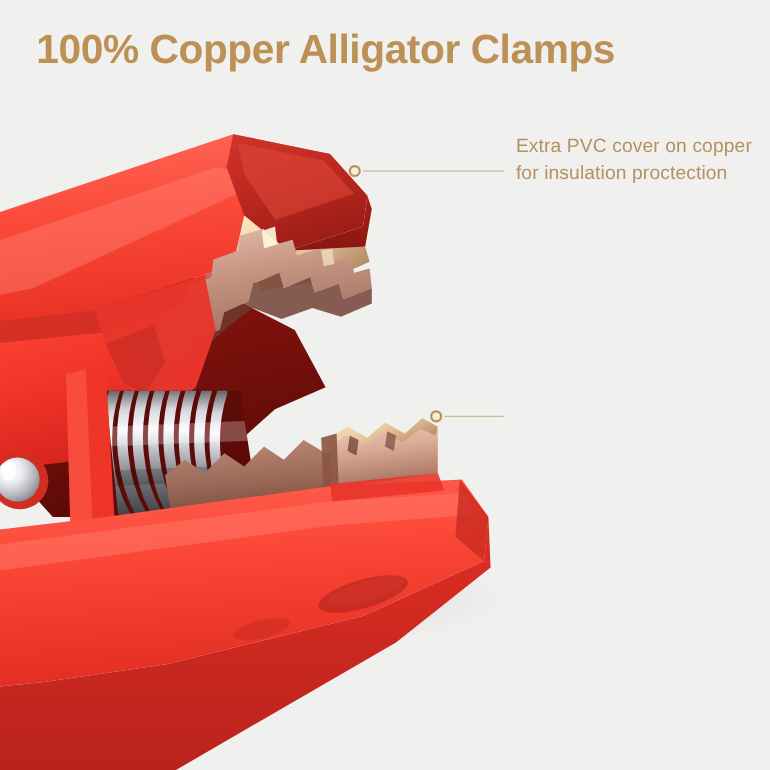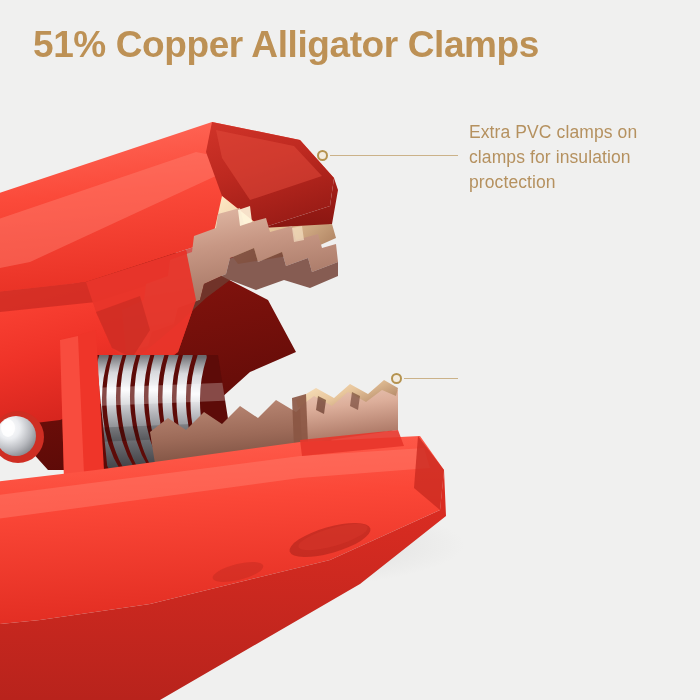--- a/index.html
+++ b/index.html
@@ -77,21 +77,21 @@
     box-sizing: border-box;
   }
   #dot-1 { left: 317px; top: 149.5px; }
   #dot-2 { left: 391px; top: 372.5px; }
 </style>
 </head>
 <body>
 
 <div id="stage">
 
-  <div id="title">51% Copper Alligator Clamps</div>
+  <div id="title">100% Copper Alligator Clamps</div>
 
   <svg id="art" viewBox="0 0 700 700">
     <defs>
 
       <linearGradient id="gRedTop" x1="0" y1="0" x2="0.35" y2="1">
         <stop offset="0%" stop-color="#ff5a4a"></stop>
         <stop offset="28%" stop-color="#fb4334"></stop>
         <stop offset="62%" stop-color="#ef3328"></stop>
         <stop offset="100%" stop-color="#d4241d"></stop>
       </linearGradient>
@@ -322,18 +322,18 @@
     <ellipse cx="330" cy="540" rx="42" ry="13" transform="rotate(-16 330 540)" fill="#a8201a" opacity="0.55"></ellipse>
     <ellipse cx="333" cy="537" rx="36" ry="9" transform="rotate(-16 333 537)" fill="#d8352a" opacity="0.5"></ellipse>
 
     <ellipse cx="238" cy="572" rx="26" ry="8" transform="rotate(-14 238 572)" fill="#b5241d" opacity="0.35"></ellipse>
 
     <path d="M 300,440 L 398,430 L 404,446 L 302,456 Z" fill="#e8352a" opacity="0.9"></path>
   </svg>
 
   <div class="callout-dot" id="dot-1"></div>
   <div class="leader-line" id="leader-1"></div>
-  <div class="callout-text" id="callout-1-text">Extra PVC clamps on clamps for insulation proctection</div>
+  <div class="callout-text" id="callout-1-text">Extra PVC cover on copper for insulation proctection</div>
 
   <div class="callout-dot" id="dot-2"></div>
   <div class="leader-line" id="leader-2"></div>
 
 </div>
 
 </body></html>

